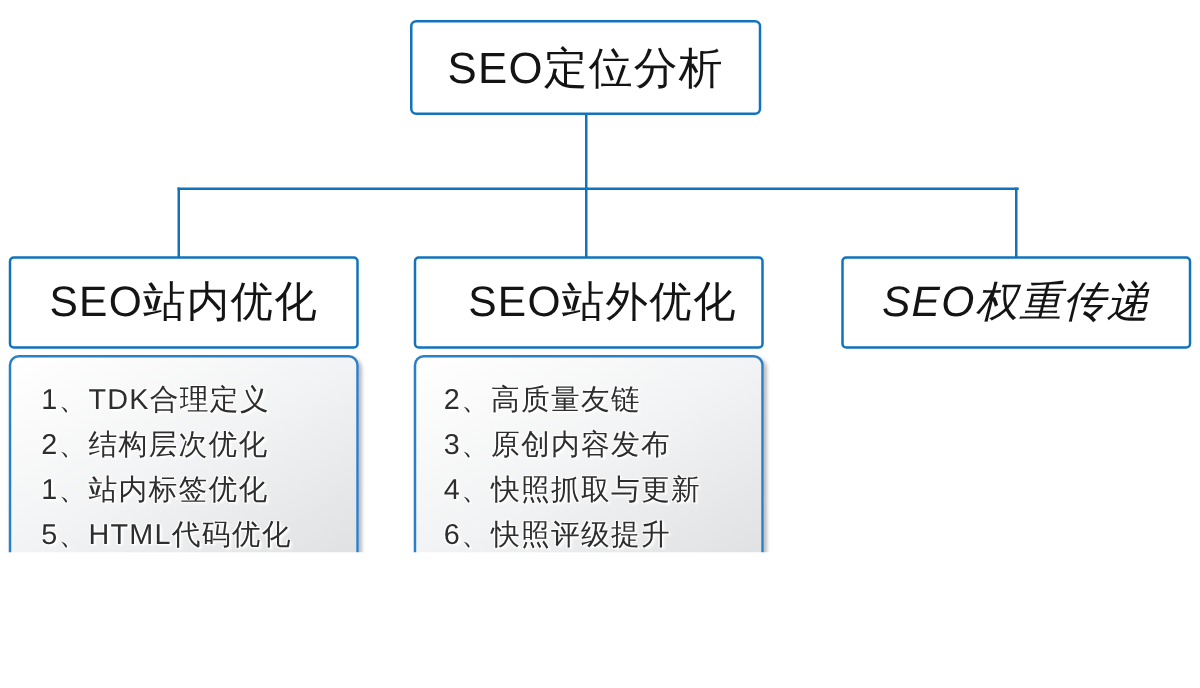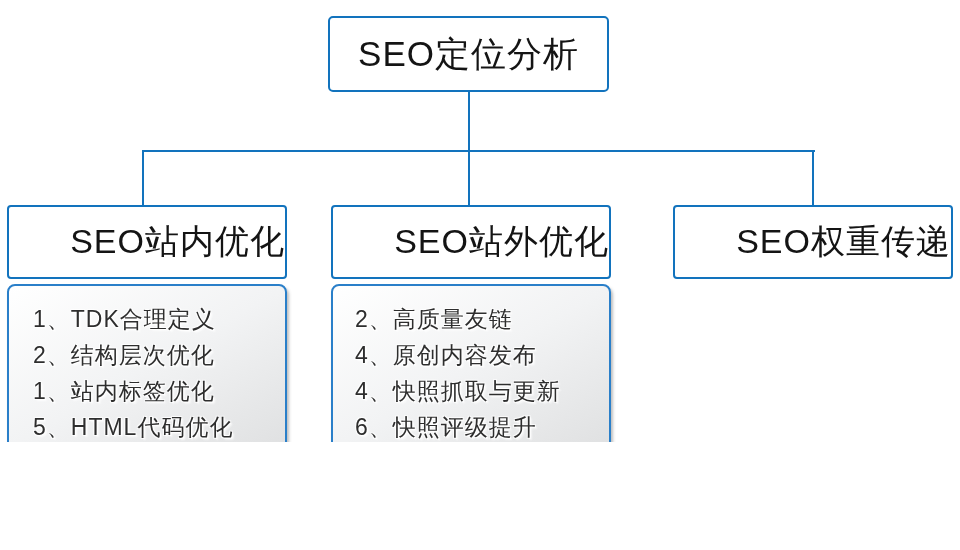--- a/index.html
+++ b/index.html
@@ -28,36 +28,35 @@
     border-radius: 5px;
     font-size: 35px;
     letter-spacing: 1px;
   }
   .header-box {
     top: 205px;
     width: 280px; height: 74px;
     border-radius: 4px;
     font-size: 34px;
     letter-spacing: 1px;
-    justify-content: flex-end;
   }
   .list-box {
     position: absolute;
     box-sizing: border-box;
     top: 284px;
     width: 280px; height: 247px;
     border: 2px solid #2a7fc9;
     border-radius: 8px;
     background: linear-gradient(150deg, #ffffff 0%, #f2f3f4 40%, #d6d7d8 100%);
     box-shadow: 2px 3px 3px rgba(110,110,110,0.45);
     padding: 15px 0 0 24px;
   }
   .col-0 { left: 7px; }
   .col-1 { left: 331px; padding-left: 22px; }
-  .col-2 { left: 673px; }
+  .col-2 { left: 673px; font-style: italic; }
   .list-item {
     height: 36px;
     line-height: 36px;
     font-size: 23px;
     color: #2e2e2e;
     letter-spacing: 1px;
     white-space: nowrap;
     text-shadow:
       1px 1px 0 rgba(255,255,255,0.95),
       -1px -1px 0 rgba(255,255,255,0.7),
@@ -95,21 +94,21 @@
     <div class="list-item">2、结构层次优化</div>
     <div class="list-item">1、站内标签优化</div>
     <div class="list-item">5、HTML代码优化</div>
   </div>
 
   <div class="node header-box col-1">
     <span>SEO站外优化</span>
   </div>
   <div class="list-box col-1">
     <div class="list-item">2、高质量友链</div>
-    <div class="list-item">4、原创内容发布</div>
+    <div class="list-item">3、原创内容发布</div>
     <div class="list-item">4、快照抓取与更新</div>
     <div class="list-item">6、快照评级提升</div>
   </div>
 
   <div class="node header-box col-2">
     <span>SEO权重传递</span>
   </div>
 
 </div>
 

